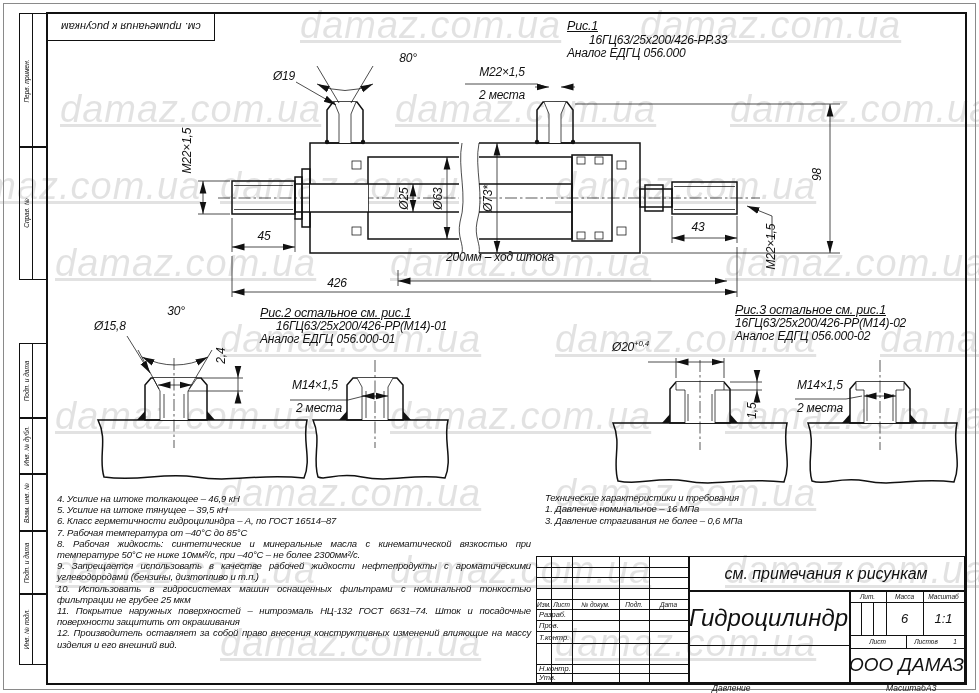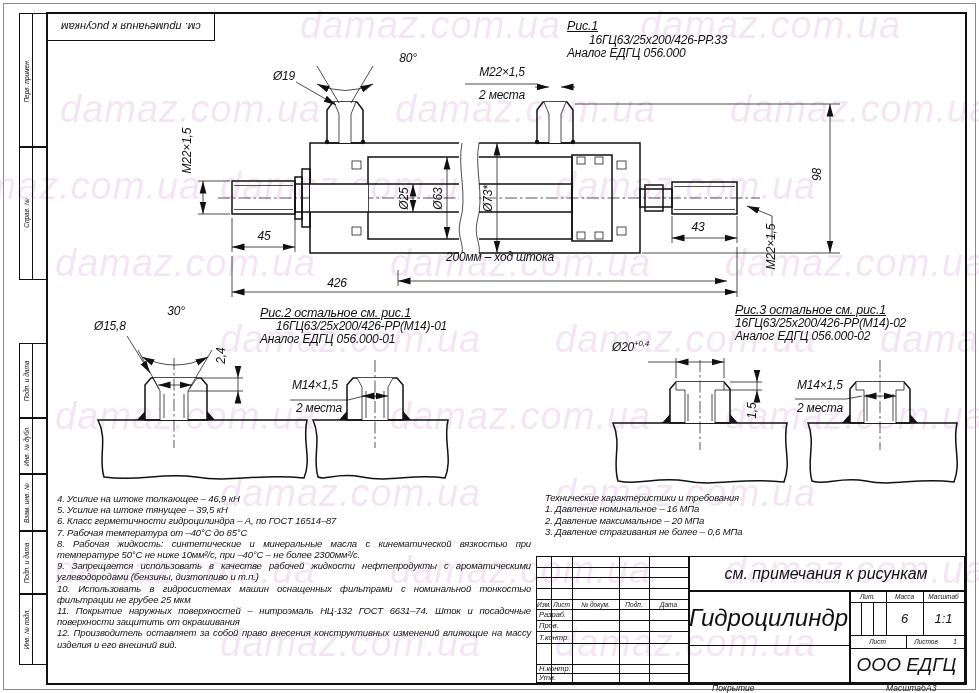--- a/index.html
+++ b/index.html
@@ -1,19 +1,19 @@
 <!DOCTYPE html>
 <html><head>
 <meta charset="utf-8">
 <style>
   html,body{margin:0;padding:0;background:#fff;}
   .page{position:relative;width:979px;height:693px;background:#fff;overflow:hidden;
         font-family:"Liberation Sans",sans-serif;color:#111;}
-  .wm{position:absolute;font:italic 38px "Liberation Sans",sans-serif;color:#a21caf;
-      opacity:.11;white-space:nowrap;z-index:0;letter-spacing:1px;}
+  .wm{position:absolute;font:italic 38px "Liberation Sans",sans-serif;color:#000000;
+      opacity:.11;white-space:nowrap;z-index:0;letter-spacing:1px;text-decoration:underline;}
   .outer{position:absolute;left:3px;top:3px;width:971px;height:685px;border:1px solid #8a8a8a;z-index:1;}
   .frame{position:absolute;left:46px;top:12px;width:917px;height:669px;border:2px solid #111;z-index:3;pointer-events:none;}
   svg.art{position:absolute;left:0;top:0;z-index:1;}
   .lbl{position:absolute;font:italic 12px/1.1 "Liberation Sans",sans-serif;color:#111;
        white-space:nowrap;letter-spacing:-.2px;z-index:2;}
   .c{text-align:center;}
   .rot{transform:rotate(-90deg);}
   .figt{font:italic 12.5px/1.1 "Liberation Sans",sans-serif;text-decoration:underline;}
   .sup{font-size:8px;vertical-align:super;}
   .notes{position:absolute;left:57px;top:493px;width:474px;z-index:2;
@@ -342,21 +342,20 @@
     <div>8.   Рабочая жидкость: синтетические и минеральные масла с кинематической вязкостью при температуре 50°С не ниже 10мм²/с, при –40°С – не более 2300мм²/с.</div>
     <div>9.   Запрещается использовать в качестве рабочей жидкости нефтепродукты с ароматическими углеводородами (бензины, дизтопливо и т.п.)</div>
     <div>10.  Использовать в гидросистемах машин оснащенных фильтрами с номинальной тонкостью фильтрации не грубее 25 мкм</div>
     <div>11.  Покрытие наружных поверхностей – нитроэмаль НЦ-132 ГОСТ 6631–74. Шток и посадочные поверхности защитить от окрашивания</div>
     <div>12.  Производитель оставляет за собой право внесения конструктивных изменений влияющие на массу изделия и его внешний вид.</div>
   </div>
 
   <div class="specs">
     <div>Технические характеристики и требования</div>
     <div>1.  Давление номинальное – 16 МПа</div>
-    <div>2.  Давление максимальное – 20 МПа</div>
     <div>3.  Давление страгивания не более – 0,6 МПа</div>
   </div>
 
   <div class="tb">
 
     <div class="ln" style="left:151px;top:0;width:1.5px;height:125px"></div>
     <div class="ln" style="left:14px;top:0;width:1px;height:125px"></div>
     <div class="ln" style="left:35px;top:0;width:1px;height:125px"></div>
     <div class="ln" style="left:82px;top:0;width:1px;height:125px"></div>
     <div class="ln" style="left:112px;top:0;width:1px;height:125px"></div>
@@ -386,30 +385,30 @@
     <div class="cell" style="left:151px;top:0;width:276px;height:33px;font-size:16px">см. примечания к рисункам</div>
     <div class="cell" style="left:151px;top:33px;width:161px;height:55px;font-size:24px">Гидроцилиндр</div>
     <div class="cell small" style="left:312px;top:33px;width:37px;height:12px">Лит.</div>
     <div class="cell small" style="left:349px;top:33px;width:37px;height:12px">Масса</div>
     <div class="cell small" style="left:386px;top:33px;width:41px;height:12px">Масштаб</div>
     <div class="cell" style="left:349px;top:45px;width:37px;height:33px;font-size:13px">6</div>
     <div class="cell" style="left:386px;top:45px;width:41px;height:33px;font-size:13px">1:1</div>
     <div class="cell small" style="left:312px;top:78px;width:57px;height:13px">Лист</div>
     <div class="cell small" style="left:369px;top:78px;width:40px;height:13px">Листов</div>
     <div class="cell small" style="left:409px;top:78px;width:18px;height:13px">1</div>
-    <div class="cell" style="left:312px;top:91px;width:115px;height:34px;font-size:19px">ООО ЕДГЦ</div>
+    <div class="cell" style="left:312px;top:91px;width:115px;height:34px;font-size:19px">ООО ДАМАЗ</div>
     <div class="cell small" style="left:0;top:42px;width:14px;height:10px">Изм.</div>
     <div class="cell small" style="left:14px;top:42px;width:21px;height:10px">Лист</div>
     <div class="cell small" style="left:35px;top:42px;width:47px;height:10px">№ докум.</div>
     <div class="cell small" style="left:82px;top:42px;width:30px;height:10px">Подп.</div>
     <div class="cell small" style="left:112px;top:42px;width:39px;height:10px">Дата</div>
     <div class="cell rowlbl" style="left:0;top:52px;width:35px;height:11px">Разраб.</div>
     <div class="cell rowlbl" style="left:0;top:63px;width:35px;height:11px">Пров.</div>
     <div class="cell rowlbl" style="left:0;top:74px;width:35px;height:12px">Т.контр.</div>
     <div class="cell rowlbl" style="left:0;top:107px;width:35px;height:9px">Н.контр.</div>
     <div class="cell rowlbl" style="left:0;top:116px;width:35px;height:9px">Утв.</div>
   </div>
 
-  <div class="under-sheet" style="left:712px;top:683px">Покрытие</div>
+  <div class="under-sheet" style="left:712px;top:683px">Давление</div>
   <div class="under-sheet" style="left:886px;top:683px">Масштаб</div>
   <div class="under-sheet" style="left:926px;top:683px">А3</div>
 
 </div>
 
 </body></html>

